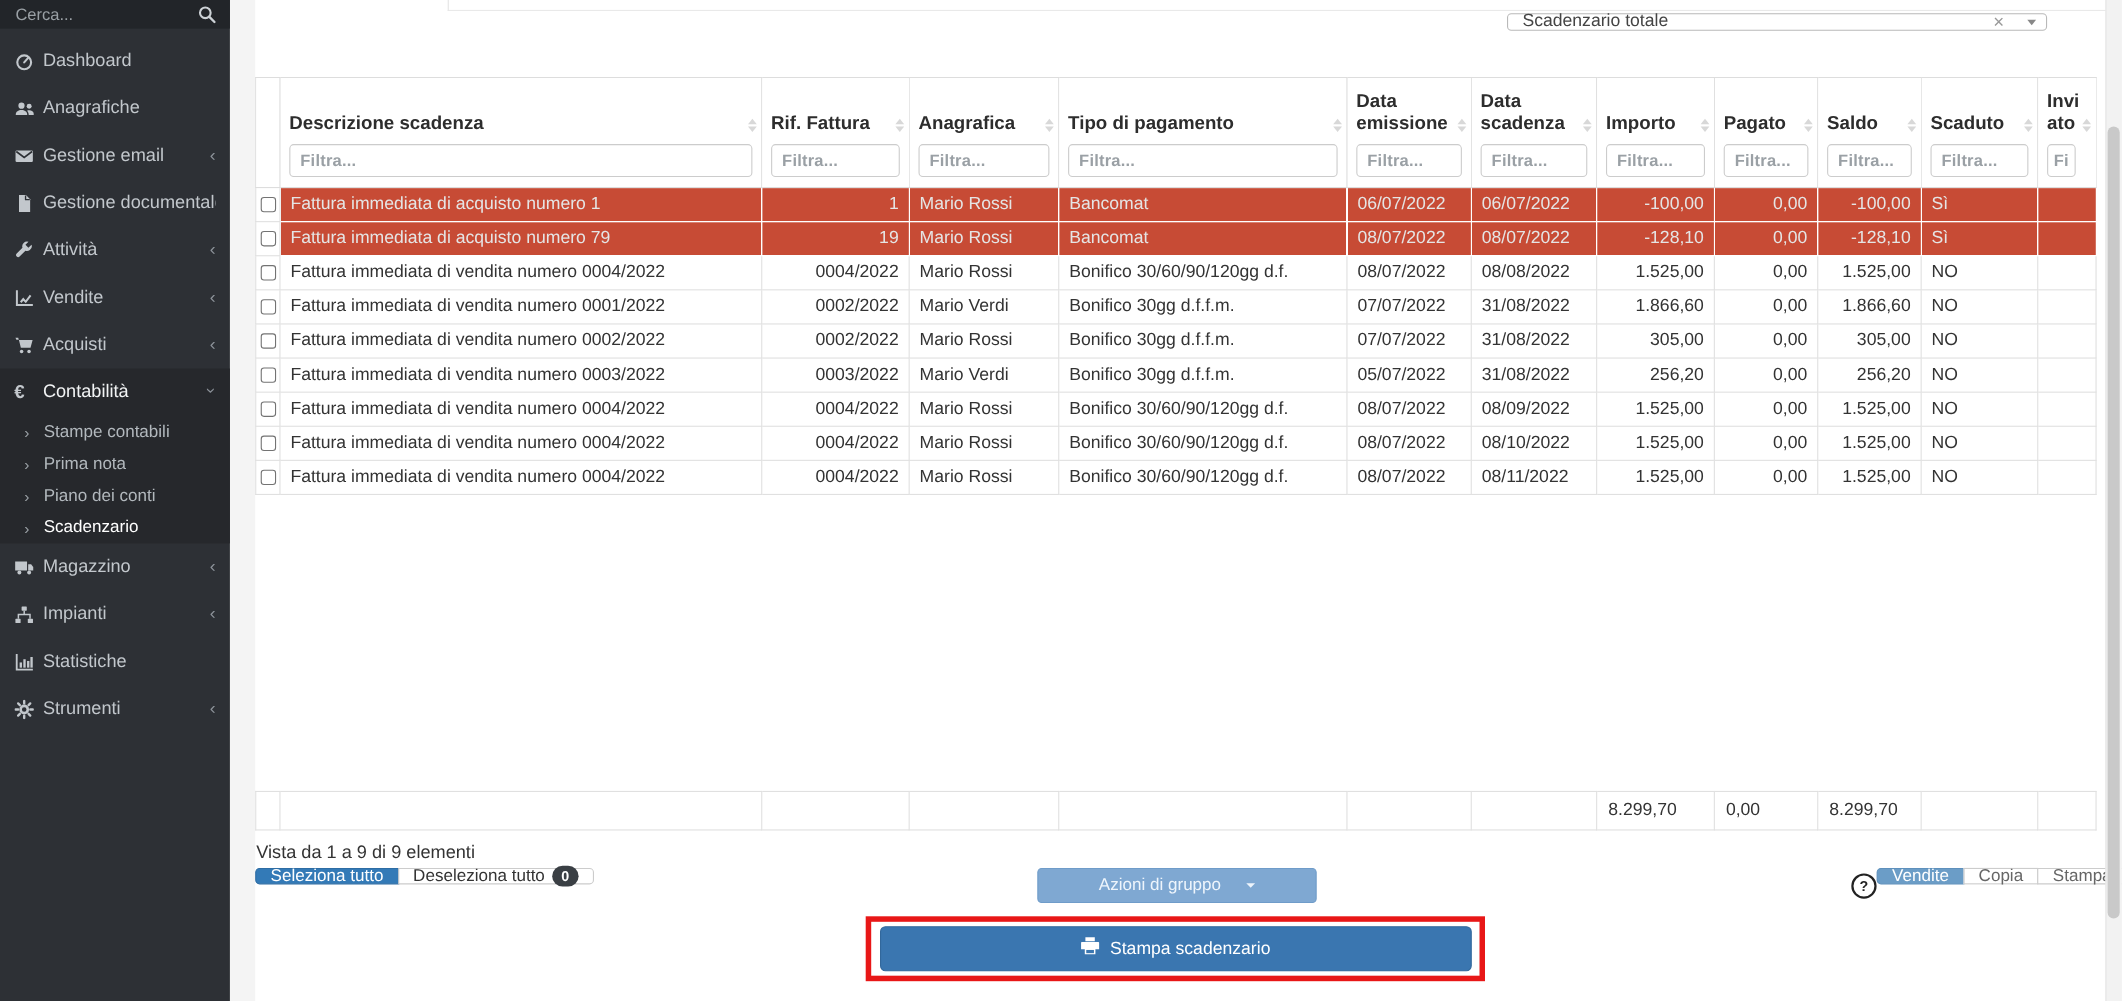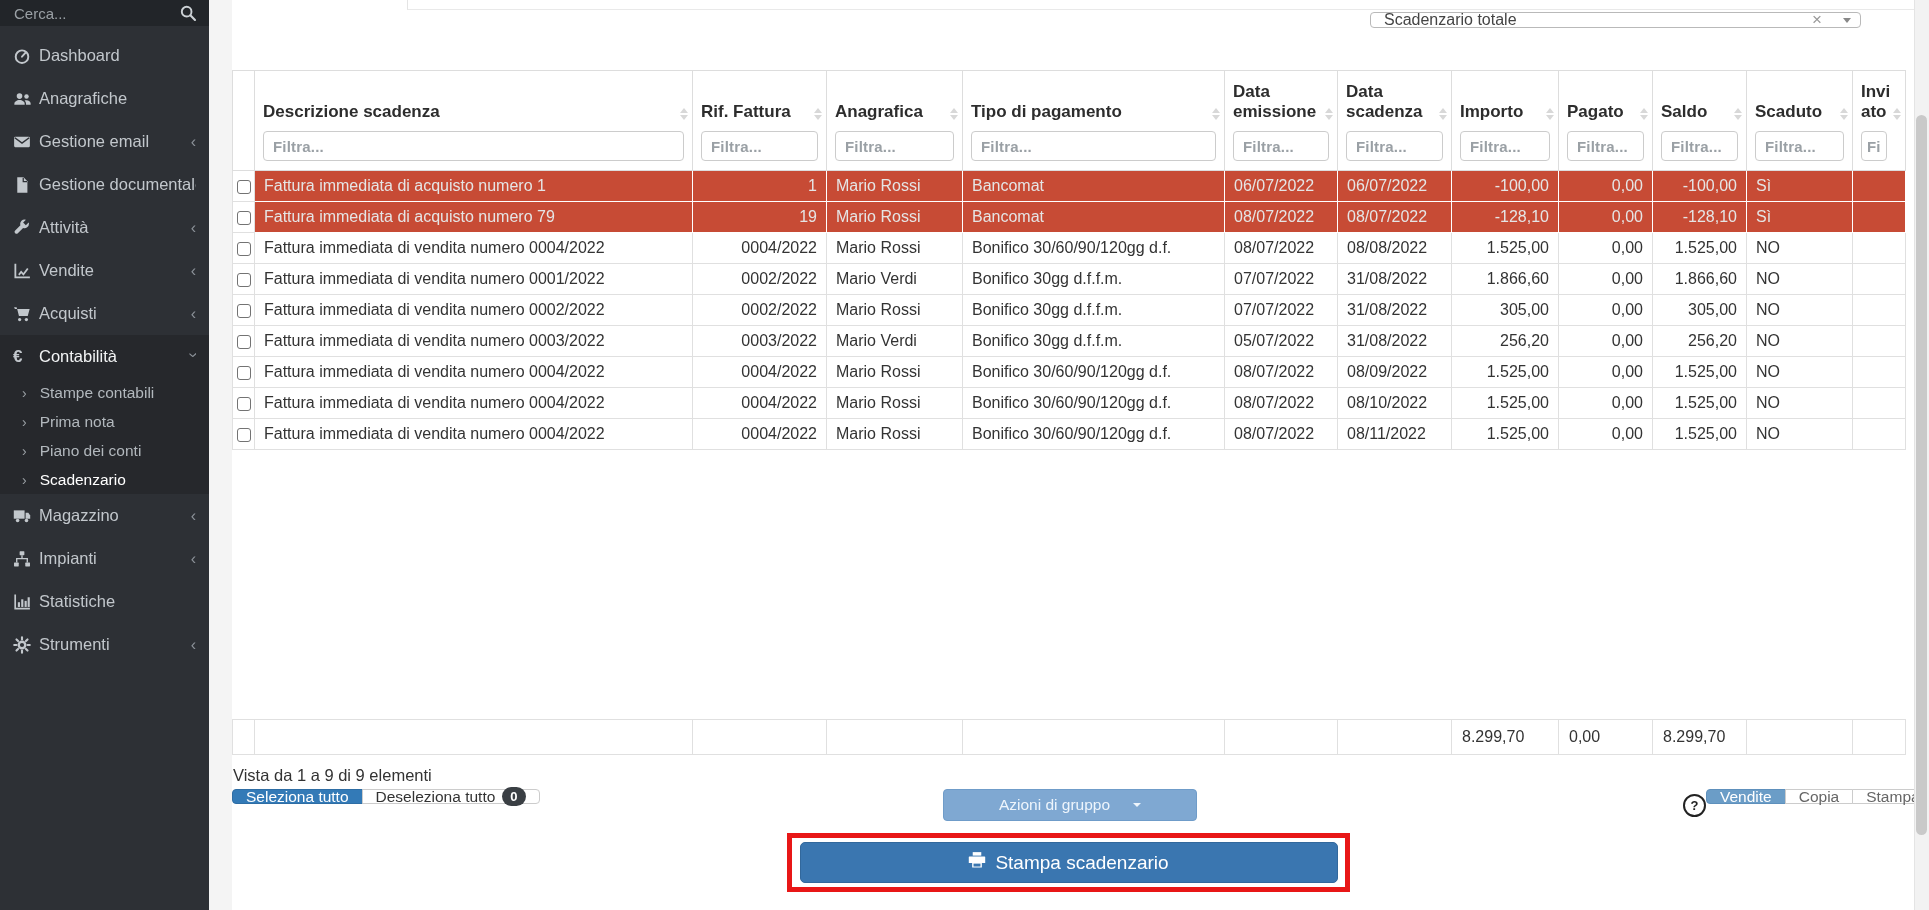--- a/index.html
+++ b/index.html
@@ -91,21 +91,21 @@
   .help{position:absolute;left:1683px;top:794px;width:19px;height:19px;border:2px solid #222;
         border-radius:50%;display:flex;align-items:center;justify-content:center;
         font-size:13px;font-weight:700;color:#222;cursor:pointer;}
   .export-group{left:1706px;top:789px;}
   .btn-esporta{background:#6b9dc7;border-color:#5e90bc;color:#fff;}
   .btn-light{color:#666;}
 
   .print-annotation{position:absolute;left:787px;top:833px;width:563px;height:59px;
       border:5px solid #e81717;box-sizing:border-box;display:flex;align-items:center;justify-content:center;}
   .btn-print-schedule{width:538px;height:41px;background:#3a76b0;border:1px solid #32689c;border-radius:5px;
-      color:#fff;font-size:19px;font-family:inherit;cursor:pointer;
+      color:#fff;font-size:16px;font-family:inherit;cursor:pointer;
       display:flex;align-items:center;justify-content:center;gap:9px;}
 </style>
 </head>
 <body>
 
 <div class="app">
 
   <nav class="sidebar">
     <div class="sb-search">
       <input type="text" placeholder="Cerca..." style="">

